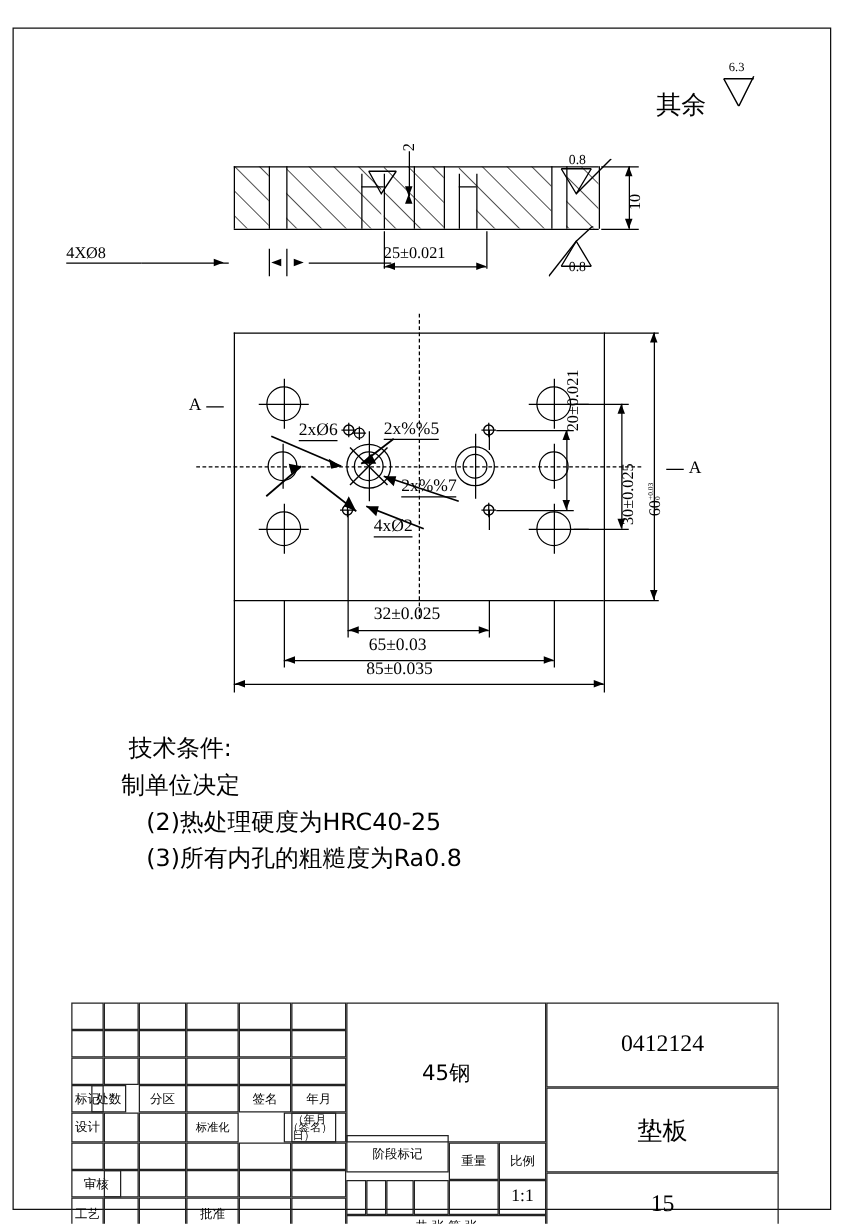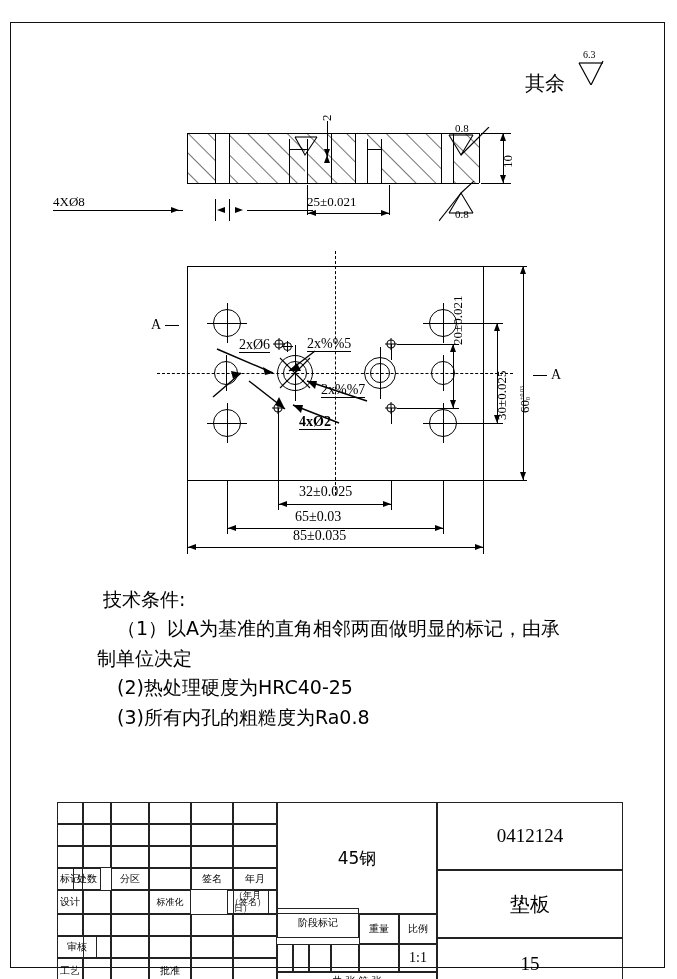--- a/index.html
+++ b/index.html
@@ -231,21 +231,21 @@
       <polygon points="110,58 120,58 118,66" fill="#000"></polygon>
       <line x1="52" y1="58" x2="88" y2="86" stroke="#000" stroke-width="1.4"></line>
       <polygon points="88,86 78,82 82,74" fill="#000"></polygon>
       <line x1="142" y1="100" x2="96" y2="82" stroke="#000" stroke-width="1.4"></line>
       <polygon points="96,82 106,82 104,90" fill="#000"></polygon>
     </svg>
 
     <div class="t ser" style="left:228px;top:315px;font-size:14px;border-bottom:1px solid #000;">2xØ6</div>
     <div class="t ser" style="left:296px;top:314px;font-size:14px;border-bottom:1px solid #000;">2x%%5</div>
     <div class="t ser" style="left:310px;top:360px;font-size:14px;border-bottom:1px solid #000;">2x%%7</div>
-    <div class="t ser" style="left:288px;top:392px;font-size:14px;border-bottom:1px solid #000;font-weight:bold;">4xØ2</div>
+    <div class="t ser" style="left:288px;top:392px;font-size:14px;border-bottom:1px solid #000;">4xØ2</div>
 
     <svg class="abs" style="left:271px;top:318px;" width="11" height="11">
       <circle cx="5.5" cy="5.5" r="4" fill="none" stroke="#000" stroke-width="1"></circle>
       <line x1="5.5" y1="0" x2="5.5" y2="11" stroke="#000" stroke-width="1"></line>
       <line x1="0" y1="5.5" x2="11" y2="5.5" stroke="#000" stroke-width="1"></line>
     </svg>
 
     <div class="t ser" style="left:140px;top:295px;font-size:14px;">A</div>
     <div class="hl" style="left:154px;top:302px;width:14px;"></div>
     <div class="t ser" style="left:540px;top:345px;font-size:14px;">A</div>
@@ -296,22 +296,20 @@
     <div class="vl" style="left:176px;top:457px;height:74px;"></div>
     <div class="vl" style="left:472px;top:457px;height:74px;"></div>
     <div class="dim" style="left:176px;top:524px;width:296px;"></div>
     <div class="arL" style="left:177px;top:521px;"></div>
     <div class="arR" style="left:464px;top:521px;"></div>
     <div class="t ser" style="left:282px;top:506px;font-size:14px;">85±0.035</div>
   </div>
 
   <div style="position:absolute;left:92px;top:562px;width:560px;">
     <div class="cjk" style="font-size:19px;line-height:1.55;">技术条件:</div>
-    <div class="cjk" style="font-size:19px;line-height:1.55;margin-left:14px;
-                width:542px;overflow:hidden;white-space:nowrap;">（1）以A为基准的直角相邻两面做明显的标记，由承</div>
     <div class="cjk" style="font-size:19px;line-height:1.55;margin-left:-6px;">制单位决定</div>
     <div class="cjk" style="font-size:19px;line-height:1.55;margin-left:14px;">(2)热处理硬度为HRC40-25</div>
     <div class="cjk" style="font-size:19px;line-height:1.55;margin-left:14px;">(3)所有内孔的粗糙度为Ra0.8</div>
   </div>
 
   <div id="tb">
 
     <div class="cell" style="left:0;top:0;width:26px;height:22px;"></div>
     <div class="cell" style="left:26px;top:0;width:28px;height:22px;"></div>
     <div class="cell" style="left:54px;top:0;width:38px;height:22px;"></div>

